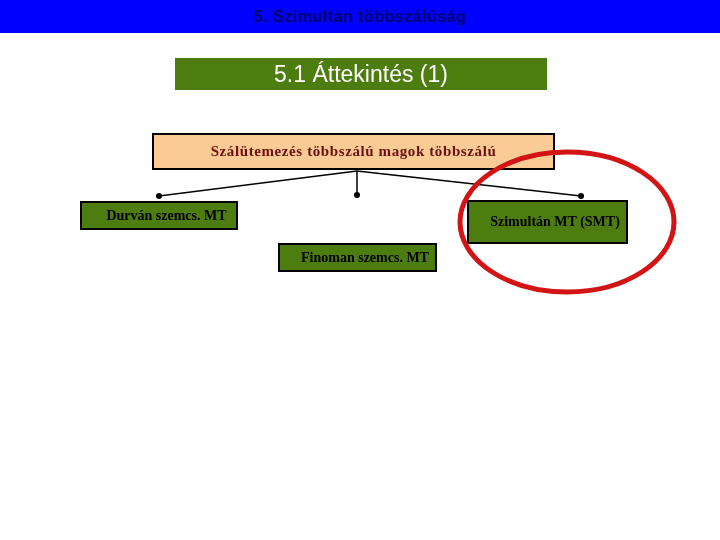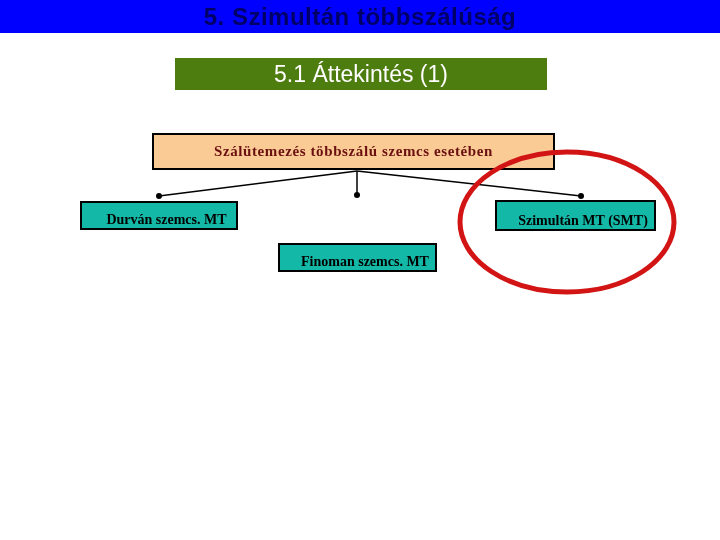--- a/index.html
+++ b/index.html
@@ -13,21 +13,21 @@
   .slide { position: absolute; left: 0; top: 0; width: 720px; height: 540px; }
 
   .header-bar {
     position: absolute; left: 0; top: 0;
     width: 720px; height: 33px;
     background: #0000ff;
     display: flex; align-items: center; justify-content: center;
   }
   .header-bar .title-text {
     font-family: "Liberation Sans", sans-serif;
-    font-size: 24px; font-weight: bold;
+    font-size: 16px; font-weight: bold;
     color: #000066;
     letter-spacing: 0.5px;
   }
 
   .subtitle-bar {
     position: absolute; left: 175px; top: 58px;
     width: 372px; height: 32px;
     background: #4d7c0f;
     display: flex; align-items: center; justify-content: center;
   }
@@ -49,33 +49,33 @@
     font-family: "Liberation Serif", serif;
     font-size: 15px; font-weight: bold;
     color: #6b1010;
     letter-spacing: 0.6px;
     white-space: nowrap;
   }
 
   .child-box {
     position: absolute;
     box-sizing: border-box;
-    background: #14b8a6;
+    background: #4d7c0f;
     border: 2px solid #000000;
-    display: flex; align-items: flex-end; justify-content: center; padding-left: 15px;
+    display: flex; align-items: center; justify-content: center; padding-left: 15px;
   }
   .child-box .child-text {
     font-family: "Liberation Serif", serif;
     font-size: 14px; font-weight: bold;
     color: #000000;
     white-space: nowrap;
   }
   #child-box-0 { left: 80px;  top: 201px; width: 158px; height: 29px; }
   #child-box-1 { left: 278px; top: 201px; width: 159px; height: 29px; margin-top: 42px; }
-  #child-box-2 { left: 495px; top: 200px; width: 161px; height: 31px; }
+  #child-box-2 { left: 467px; top: 200px; width: 161px; height: 44px; }
 
   .overlay-svg {
     position: absolute; left: 0; top: 0;
     width: 720px; height: 540px;
     pointer-events: none;
   }
 </style>
 </head>
 <body>
 
@@ -83,21 +83,21 @@
 
   <div class="header-bar">
     <span class="title-text">5. Szimultán többszálúság</span>
   </div>
 
   <div class="subtitle-bar">
     <span class="subtitle-text">5.1 Áttekintés (1)</span>
   </div>
 
   <div class="root-box">
-    <span class="root-text">Szálütemezés többszálú szemcs esetében</span>
+    <span class="root-text">Szálütemezés többszálú magok többszálú</span>
   </div>
 
   <div class="child-box" id="child-box-0">
     <span class="child-text">Durván szemcs. MT</span>
   </div>
 
   <div class="child-box" id="child-box-1">
     <span class="child-text">Finoman szemcs. MT</span>
   </div>
 

